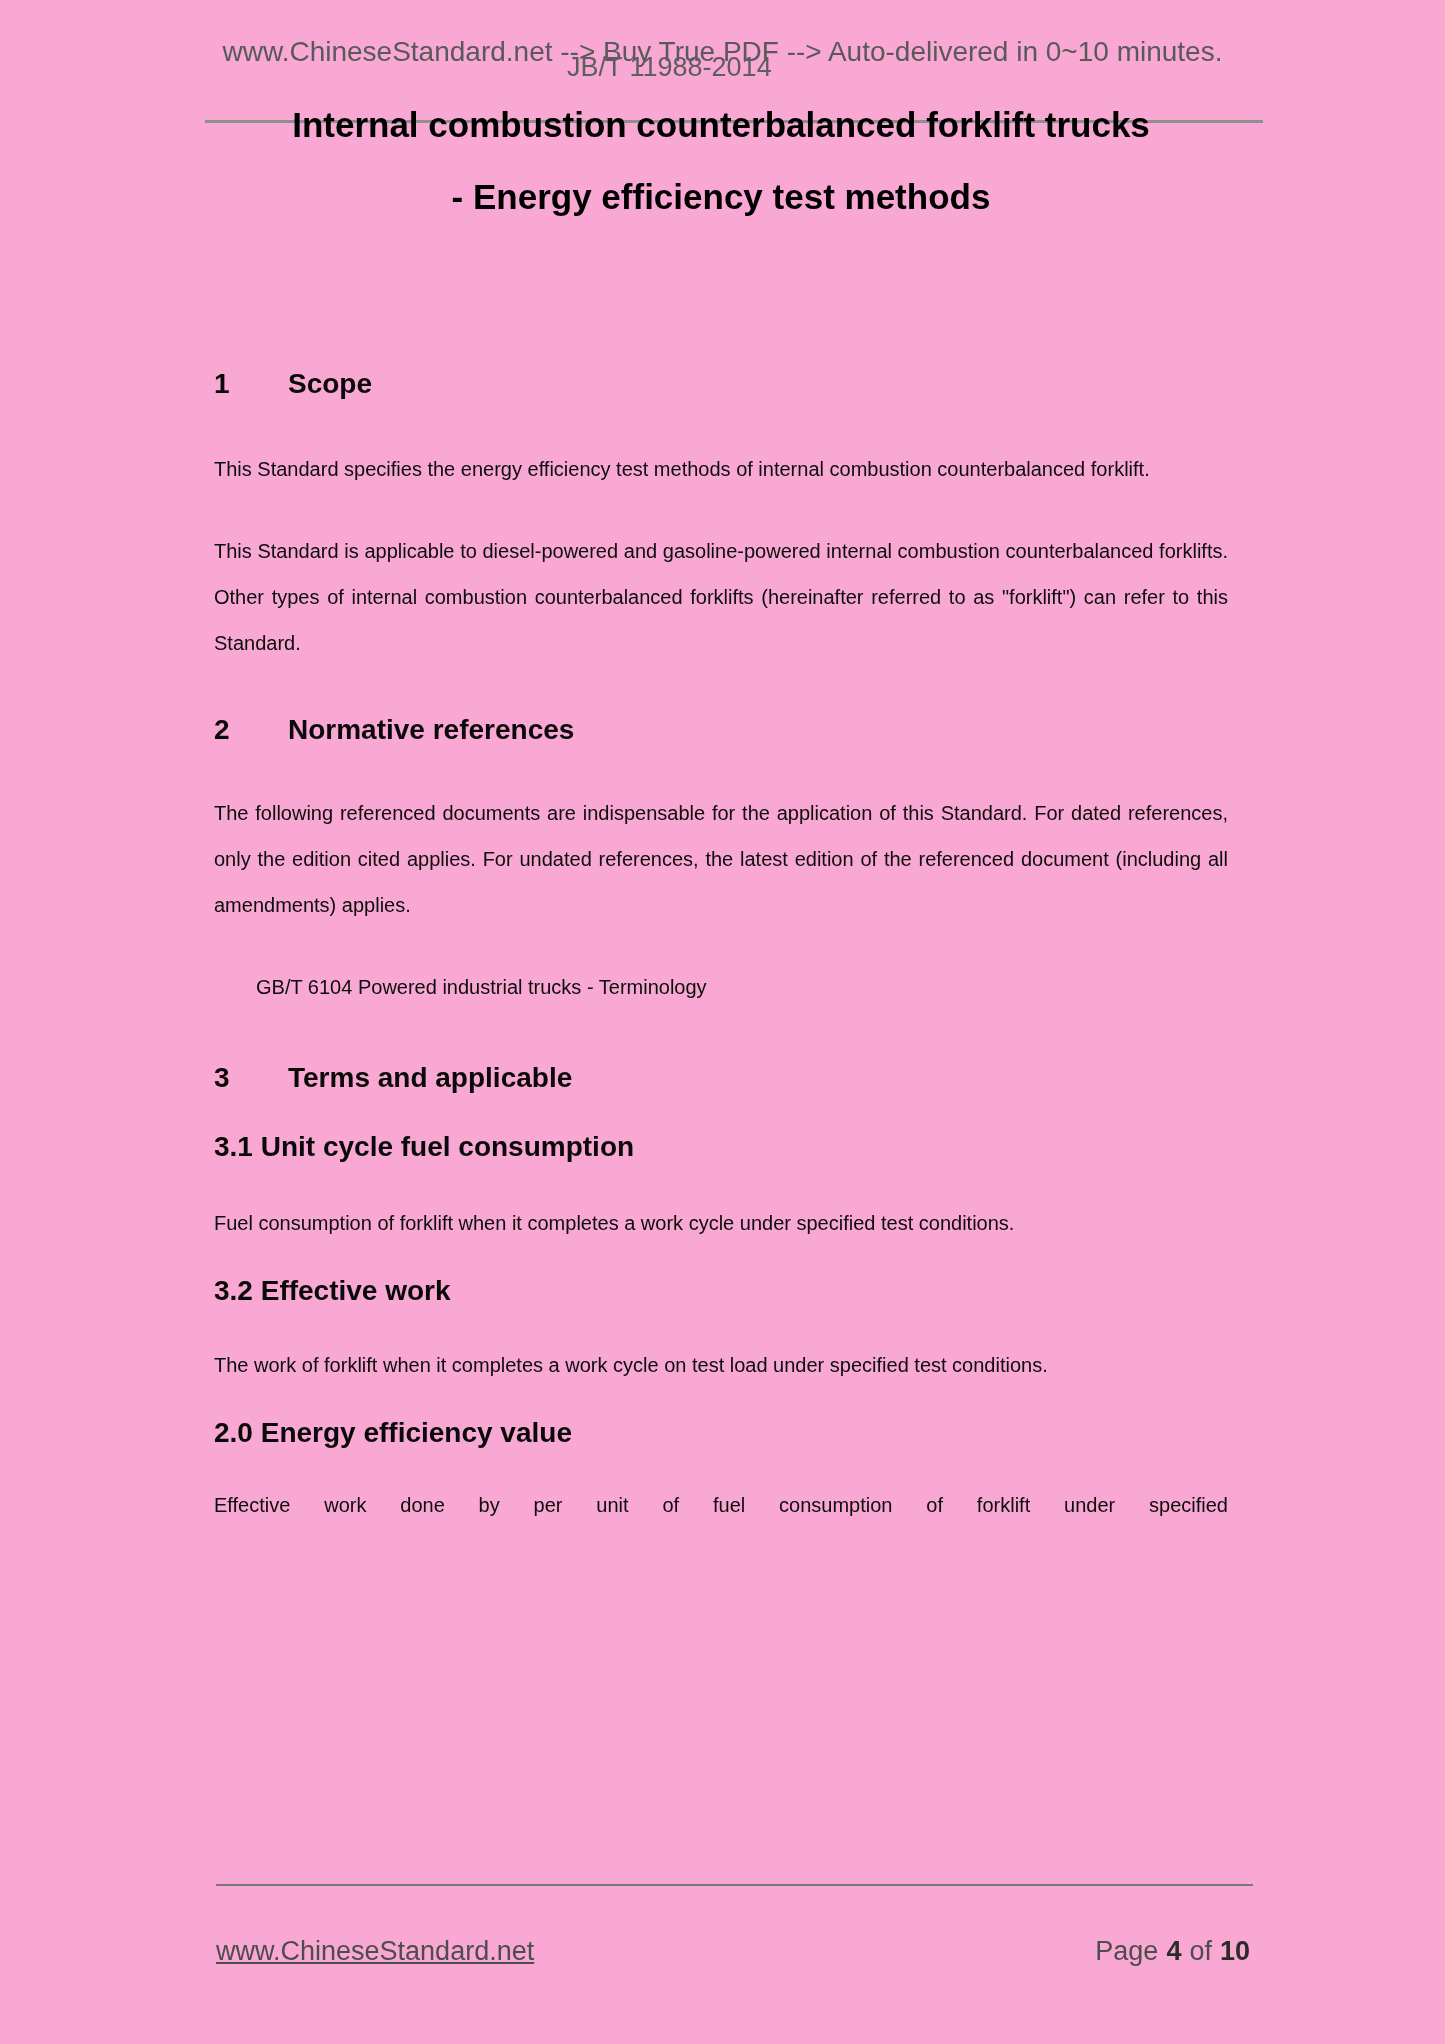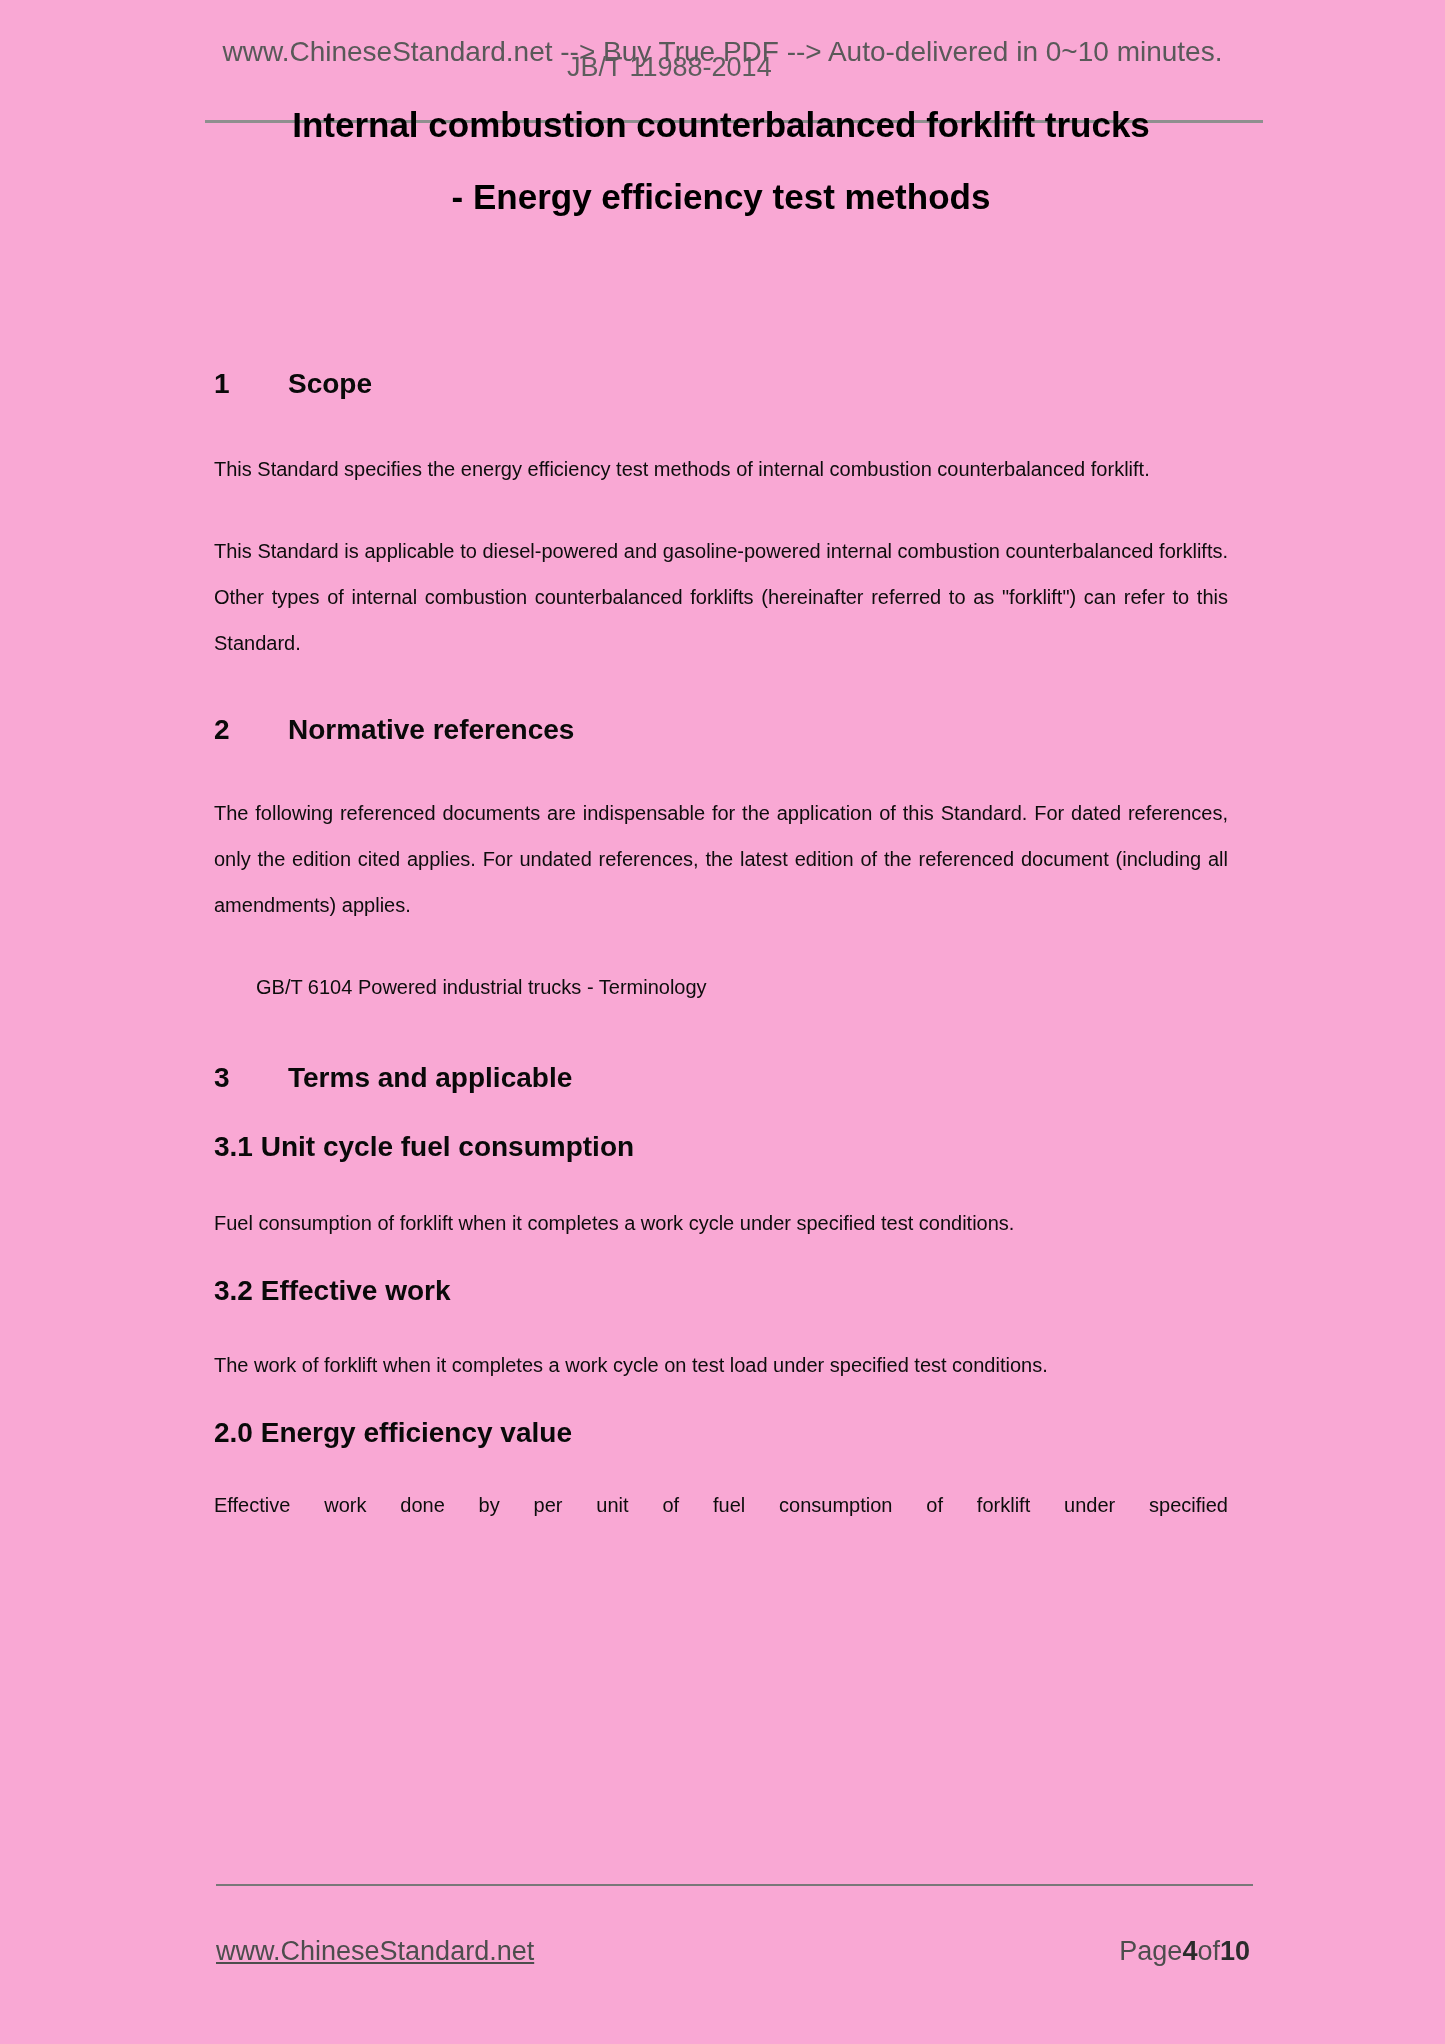--- a/index.html
+++ b/index.html
@@ -67,21 +67,21 @@
   .rule-bottom {
     position:absolute; top:1884px; left:216px;
     width:1037px; height:2px; background:#787878;
   }
   .page-footer {
     position:absolute; top:1936px; left:216px; width:1034px;
     display:flex; justify-content:space-between; align-items:baseline;
     font-size:27px; color:#4d4d4d;
   }
   .footer-site { text-decoration:underline; color:#4d4d4d; }
-  .page-info { display:inline-flex; }
+  .page-info { display:inline-flex; gap:8px; }
   .page-info .strong { font-weight:bold; color:#2b2b2b; }
 </style>
 </head>
 <body>
 
 <div class="page">
 
   <div class="header-tagline">www.ChineseStandard.net --&gt; Buy True PDF --&gt; Auto-delivered in 0~10 minutes.</div>
   <div class="doc-number">JB/T 11988-2014</div>
   <div class="rule-top"></div>

